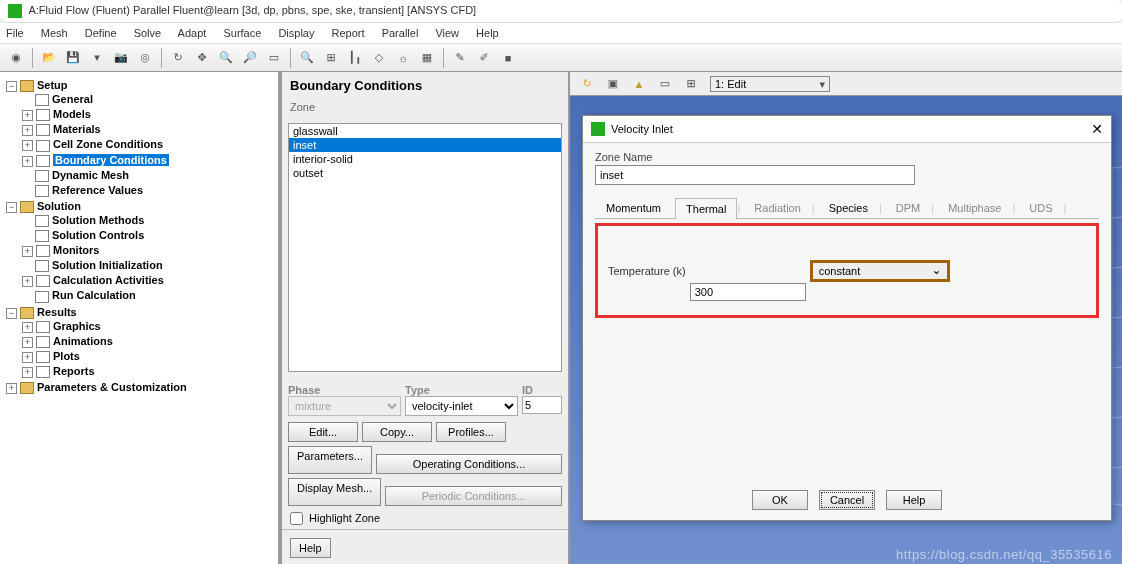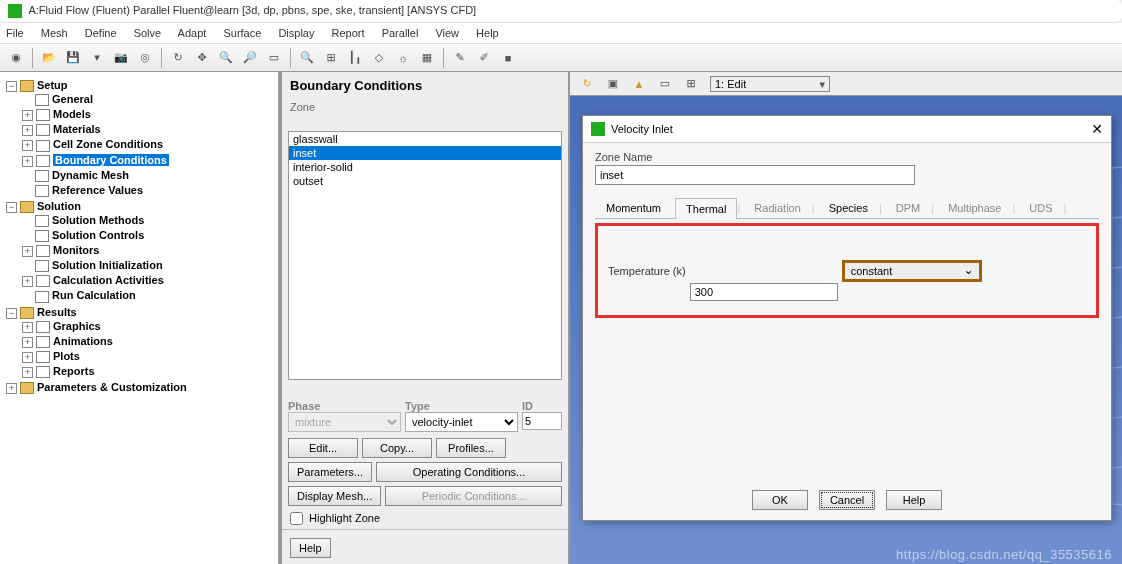--- a/index.html
+++ b/index.html
@@ -22,31 +22,31 @@
 .tree .exp { display: inline-block; width: 11px; height: 11px; border: 1px solid #888; text-align: center; line-height: 9px; font-size: 9px; margin-right: 3px; cursor: pointer; color: #555; }
 .tree .noexp { display: inline-block; width: 13px; }
 .tree .tico { display: inline-block; width: 14px; height: 12px; vertical-align: middle; margin-right: 3px; }
 .tree .folder { background: #e8c060; border: 1px solid #a08030; }
 .tree .leaf { background: #fff; border: 1px solid #808080; }
 .tree .bold { font-weight: bold; }
 .tree .sel { background: #0078d7; color: #fff; padding: 0 2px; }
 .center-panel { width: 290px; border: 2px solid #999; border-top: none; background: #eee; display: flex; flex-direction: column; }
 .bc-title { font-weight: bold; padding: 6px 8px; background: #eee; font-size: 13px; }
 .zone-label { padding: 2px 8px; color: #666; }
-.zone-list { background: #fff; border: 1px solid #999; margin: 16px 6px; flex: 1; min-height: 200px; }
+.zone-list { background: #fff; border: 1px solid #999; margin: 8px 6px; flex: 1; min-height: 200px; }
 .zone-list div { padding: 1px 4px; }
 .zone-list .selz { background: #0078d7; color: #fff; }
 .phase-row { display: flex; padding: 4px 6px; gap: 4px; }
 .phase-row > div { flex: 1; }
 .phase-row label { color: #888; display: block; font-weight: bold; }
 .phase-row select, .phase-row input { width: 100%; border: 1px solid #aaa; background: #fff; padding: 2px; }
 .phase-row select[disabled] { background: #eee; color: #888; }
 .btn-row { display: flex; gap: 4px; padding: 2px 6px; }
 .btn { border: 1px solid #888; background: linear-gradient(#fafafa,#e0e0e0); padding: 3px 8px; cursor: pointer; min-width: 70px; text-align: center; }
-.btn.wide { flex: 1; }
+.btn.wide { flex: 1; margin-top: 8px; }
 .btn.dis { color: #999; }
 .checkbox-row { padding: 4px 8px; }
 .checkbox-row input { vertical-align: middle; margin-right: 3px; }
 .help-row { padding: 8px; border-top: 1px solid #bbb; margin-top: auto; }
 .right-side { flex: 1; position: relative; background: #fff; }
 .mesh-bar { background: #eee; border-bottom: 1px solid #999; padding: 2px 4px; display: flex; align-items: center; height: 24px; }
 .mesh-bar .tb-btn { margin: 0 3px; }
 .mesh-combo { border: 1px solid #888; background: #eee; padding: 1px 20px 1px 4px; min-width: 120px; margin-left: 6px; position: relative; }
 .mesh-combo::after { content: "▾"; position: absolute; right: 4px; top: 1px; color: #555; }
 .viewport { position: absolute; top: 24px; left: 0; right: 0; bottom: 0; background: linear-gradient(#4a6db8,#7090d0); }
@@ -59,21 +59,21 @@
 .zn-label { color: #444; margin-bottom: 2px; }
 .zn-input { width: 320px; border: 1px solid #888; padding: 3px 4px; background: #fff; }
 .tabs { margin-top: 12px; border-bottom: 1px solid #bbb; }
 .tab { display: inline-block; padding: 4px 10px; color: #888; border: 1px solid transparent; border-bottom: none; cursor: pointer; }
 .tab.active { border-color: #bbb; background: #f6f6f6; color: #000; position: relative; top: 1px; }
 .tab.avail { color: #000; }
 .tab-sep { color: #ccc; }
 .tab-content { border: 3px solid #e83030; padding: 14px 10px; margin-top: 4px; min-height: 60px; }
 .temp-row { display: flex; align-items: center; gap: 4px; }
 .temp-row label { color: #333; }
-.temp-row input[type="text"] { width: 148px; border: 1px solid #888; padding: 2px 4px; margin-top: 43px; }
+.temp-row input[type="text"] { width: 116px; border: 1px solid #888; padding: 2px 4px; margin-top: 43px; }
 .dropdown { border: 3px solid #a16207; background: #eee; padding: 2px 22px 2px 6px; min-width: 140px; position: relative; }
 .dropdown::after { content: "⌄"; position: absolute; right: 5px; top: 0; font-size: 12px; }
 .dlg-btns { padding: 10px; text-align: center; border-top: 0; }
 .dlg-btns .btn { min-width: 56px; margin: 0 4px; display: inline-block; }
 .dlg-btns .btn.focus { outline: 1px dotted #333; outline-offset: -3px; }
 .watermark { position: absolute; right: 10px; bottom: 6px; color: rgba(255,255,255,.55); font-size: 13px; letter-spacing: .5px; }
 </style>
 </head>
 <body>
 

